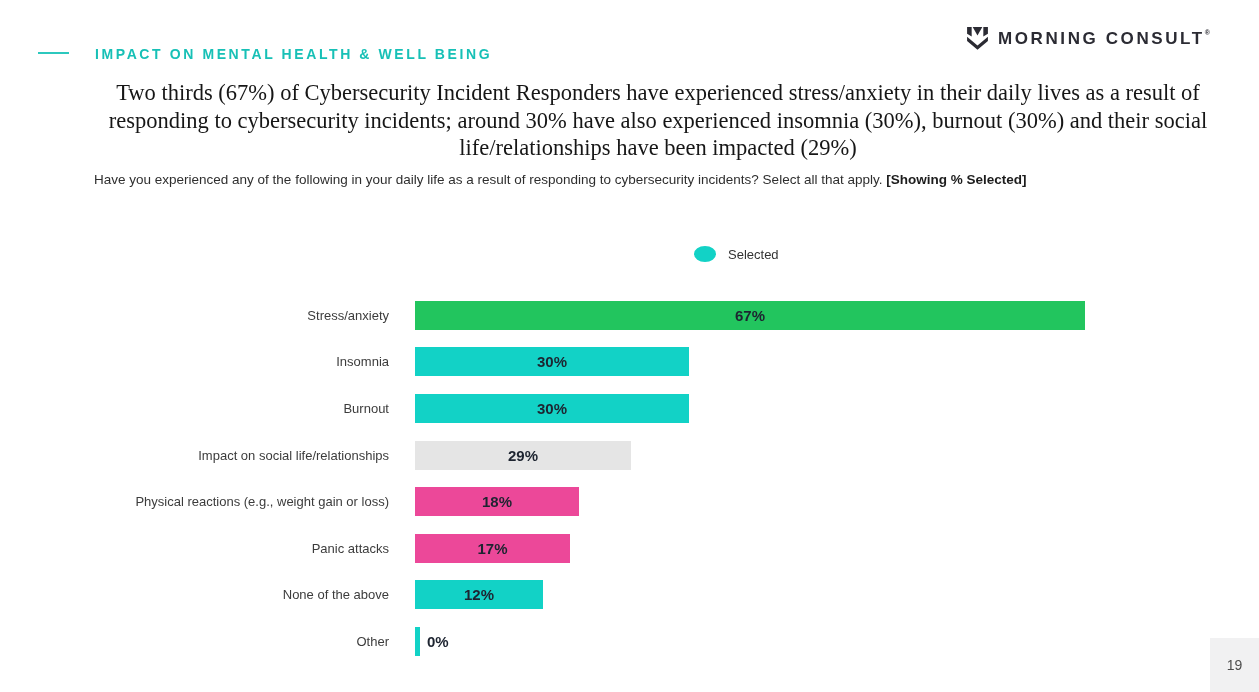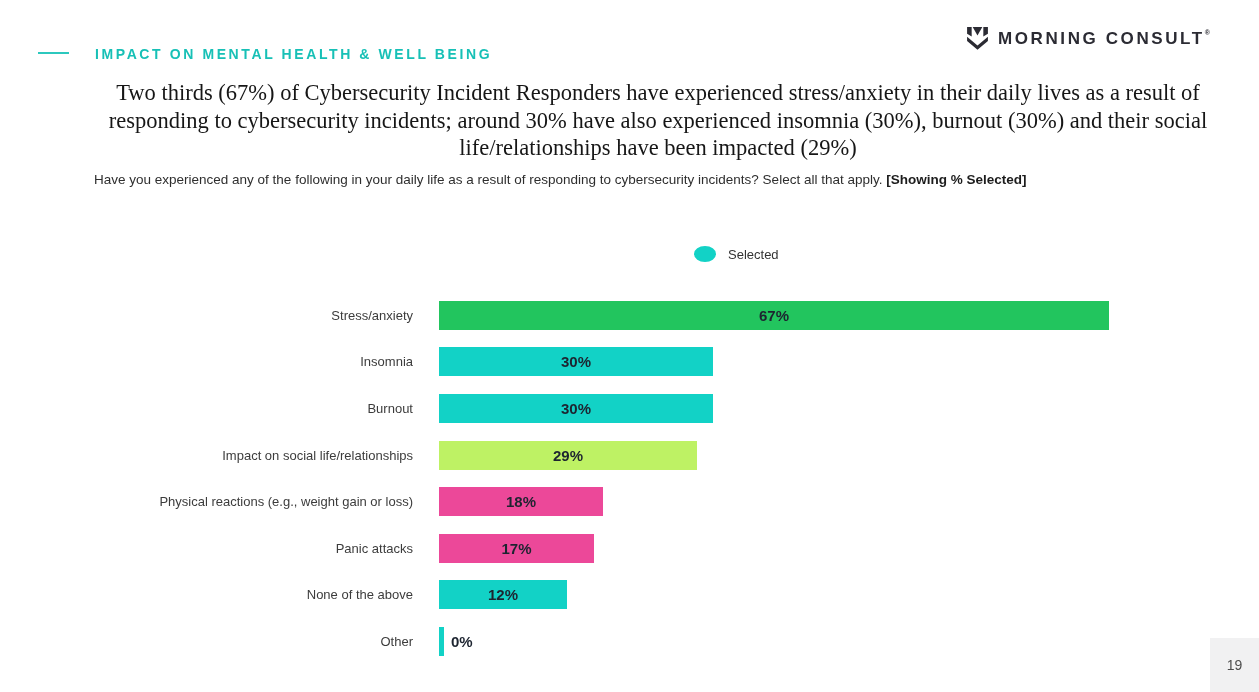--- a/index.html
+++ b/index.html
@@ -56,21 +56,21 @@
     width: 22px; height: 16px; border-radius: 50%;
     background: #12d2c6;
   }
   .legend-label { font-size: 13px; color: #333333; }
 
   
   .chart {
     position: absolute; left: 0; top: 292px; width: 1259px;
   }
   .chart-row {
-    display: flex; align-items: center; height: 46.6px; padding-left: 24px;
+    display: flex; align-items: center; height: 46.6px;
   }
   .cat-label {
     width: 400px; padding-right: 11px;
     text-align: right;
     font-size: 13px; color: #3c3c3c;
   }
   .bar-area {
     margin-left: 15px;
     display: flex; align-items: center; height: 29px;
   }
@@ -143,21 +143,21 @@
         <div class="cat-label">Burnout</div>
         <div class="bar-area">
           <div class="bar" style="width: 274px; background: rgb(18, 210, 198);">
             <span class="val">30%</span>
           </div>
         </div>
       </div>
       <div class="chart-row">
         <div class="cat-label">Impact on social life/relationships</div>
         <div class="bar-area">
-          <div class="bar" style="width: 258px; background: #bef264;">
+          <div class="bar" style="width: 216px; background: #e5e5e5;">
             <span class="val">29%</span>
           </div>
         </div>
       </div>
       <div class="chart-row">
         <div class="cat-label">Physical reactions (e.g., weight gain or loss)</div>
         <div class="bar-area">
           <div class="bar" style="width: 164px; background: #ec4899;">
             <span class="val">18%</span>
           </div>

